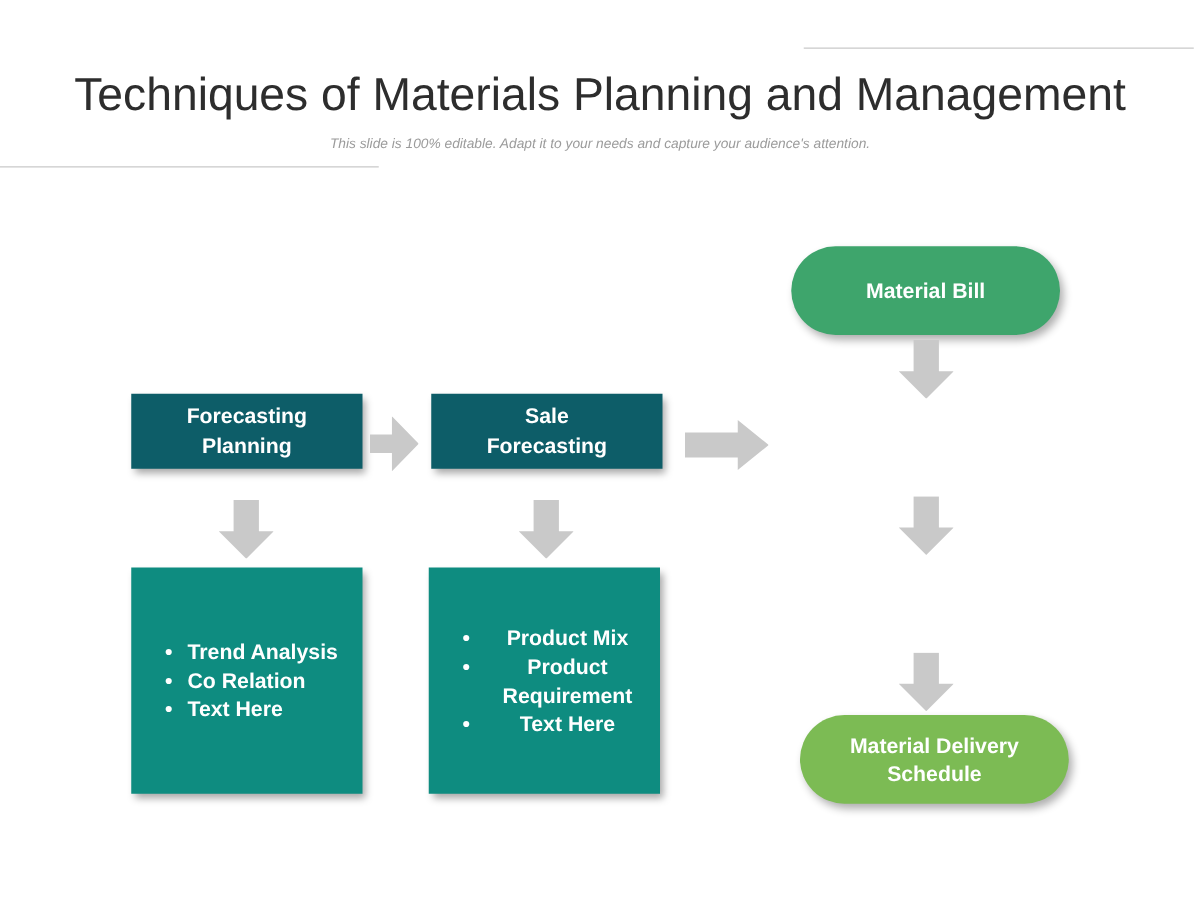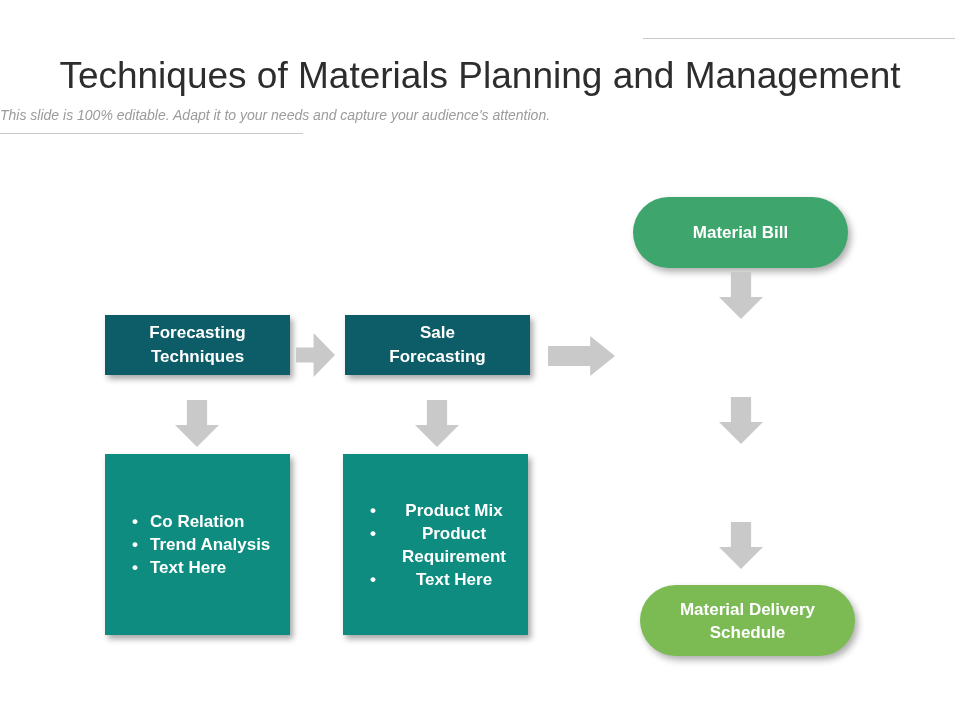--- a/index.html
+++ b/index.html
@@ -13,21 +13,21 @@
   .hr-left{left:0;top:133px;width:303px;}
 
   
   .title{
     position:absolute;left:0;top:54px;width:960px;margin:0;
     text-align:center;font-size:37px;font-weight:400;letter-spacing:0;
     color:var(--title-text,#2D2D2D);line-height:44px;
   }
   .subtitle{
     position:absolute;left:0;top:106px;width:960px;margin:0;
-    font-style:italic;font-size:14px;
+    text-align:center;font-style:italic;font-size:11px;
     color:var(--subtitle-text,#9B9B9B);line-height:18px;
   }
 
   
   .header-box{
     position:absolute;width:185px;height:60px;
     background:var(--header-box,#0D5D68);
     box-shadow:3px 4px 6px rgba(0,0,0,0.35);
     display:flex;flex-direction:column;justify-content:center;align-items:center;
     color:#fff;font-weight:700;font-size:17px;line-height:24px;text-align:center;
@@ -52,21 +52,21 @@
   
   .pill{
     position:absolute;width:215px;height:71px;border-radius:36px;
     box-shadow:3px 4px 7px rgba(0,0,0,0.32);
     display:flex;flex-direction:column;justify-content:center;align-items:center;
     color:#fff;font-weight:700;font-size:17px;line-height:23px;text-align:right;
   }
   .pill-bill{left:633px;top:197px;background:var(--pill-dark-green,#3EA56C);}
   .pill-explosion{left:633px;top:322px;background:var(--pill-light-green,#7CBB54);}
   .pill-requirement{left:633px;top:447px;background:var(--pill-light-green,#7CBB54);}
-  .pill-delivery{left:640px;top:572px;background:var(--pill-light-green,#7CBB54);margin-top:13px;}
+  .pill-delivery{left:640px;top:572px;background:var(--pill-light-green,#7CBB54);}
 
   
   .arrow{position:absolute;background:var(--arrow,#C9C9C9);}
   .arrow-right-sm{
     left:296px;top:333px;width:39px;height:44px;
     clip-path:polygon(0 33%,45% 33%,45% 0,100% 50%,45% 100%,45% 67%,0 67%);
   }
   .arrow-right-lg{
     left:548px;top:336px;width:67px;height:40px;
     clip-path:polygon(0 25%,63% 25%,63% 0,100% 50%,63% 100%,63% 75%,0 75%);
@@ -88,39 +88,39 @@
 
   <div class="hr hr-top-right"></div>
 
   <h1 class="title">Techniques of Materials Planning and Management</h1>
   <p class="subtitle">This slide is 100% editable. Adapt it to your needs and capture your audience's attention.</p>
 
   <div class="hr hr-left"></div>
 
   <div class="header-box box-forecasting">
     <div>Forecasting</div>
-    <div>Techniques</div>
+    <div>Planning</div>
   </div>
 
   <div class="arrow arrow-right-sm"></div>
 
   <div class="header-box box-sale">
     <div>Sale</div>
     <div>Forecasting</div>
   </div>
 
   <div class="arrow arrow-right-lg"></div>
 
   <div class="arrow arrow-down ad-forecasting"></div>
   <div class="arrow arrow-down ad-sale"></div>
 
   <div class="bullet-box bb1">
     <ul>
+      <li>Trend Analysis</li>
       <li>Co Relation</li>
-      <li>Trend Analysis</li>
       <li>Text Here</li>
     </ul>
   </div>
 
   <div class="bullet-box bb2">
     <ul>
       <li>Product Mix</li>
       <li>Product Requirement</li>
       <li>Text Here</li>
     </ul>

